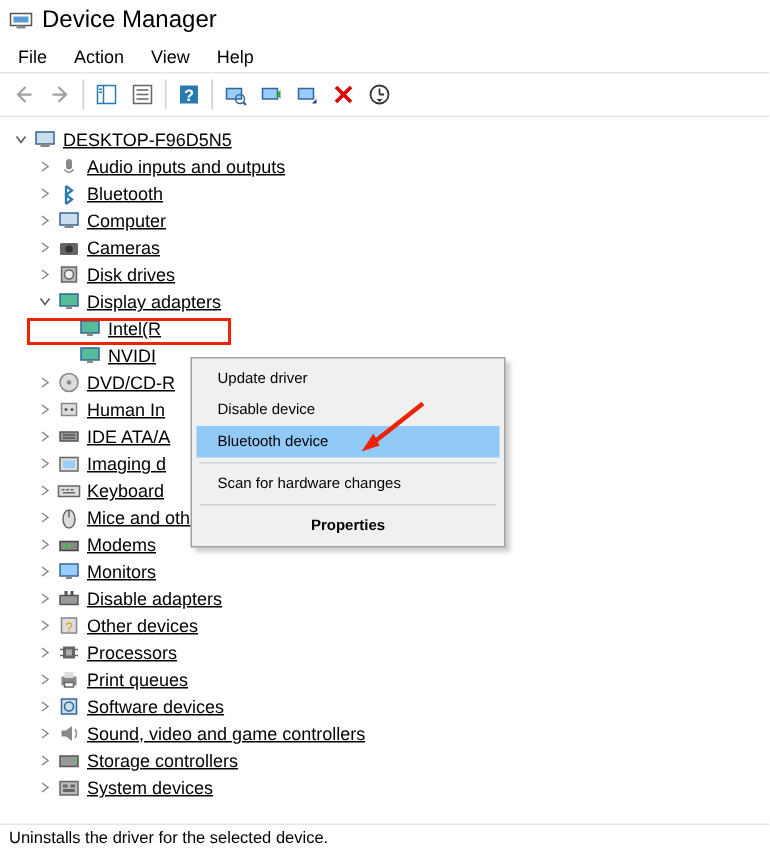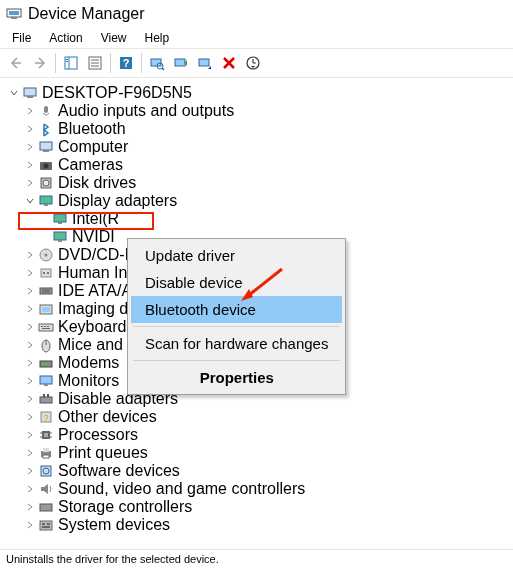--- a/index.html
+++ b/index.html
@@ -10,27 +10,27 @@
   .menubar { display: flex; gap: 2px; padding: 2px 4px; height: 20px; }
   .menubar .menu-item { padding: 1px 8px; cursor: default; }
   .toolbar { display: flex; align-items: center; gap: 0; padding: 2px 4px; border-top: 1px solid #e5e5e5; border-bottom: 1px solid #e5e5e5; height: 30px; }
   .toolbar .tb-btn { width: 24px; height: 24px; display: flex; align-items: center; justify-content: center; border: 1px solid transparent; }
   .toolbar .tb-btn.disabled { opacity: 0.45; }
   .toolbar .tb-sep { width: 1px; height: 20px; background: #d0d0d0; margin: 0 3px; }
   .tree { padding: 6px 0 4px 4px; overflow: hidden; height: 470px; }
   .node { display: flex; align-items: center; height: 18px; white-space: nowrap; }
   .chev { width: 12px; height: 12px; display: inline-flex; align-items: center; justify-content: center; flex-shrink: 0; margin-right: 2px; }
   .node .dev-icon { width: 16px; height: 16px; margin-right: 4px; display: inline-flex; align-items: center; justify-content: center; flex-shrink: 0; }
-  .node .label { font-size: 16px; }
+  .node .label { font-size: 12px; text-decoration: underline; }
   .indent-0 { padding-left: 4px; }
   .indent-1 { padding-left: 20px; }
   .indent-2 { padding-left: 48px; }
   .highlight-box { position: absolute; border: 2px solid #e20; pointer-events: none; }
   .context-menu { position: absolute; background: #f0f0f0; border: 1px solid #a0a0a0; box-shadow: 3px 3px 3px rgba(0,0,0,0.2); padding: 3px; min-width: 210px; }
-  .context-menu .cm-item { padding: 5px 14px; font-size: 15px; cursor: default; }
+  .context-menu .cm-item { padding: 5px 14px; font-size: 10px; cursor: default; }
   .context-menu .cm-item.hover { background: #91c9f7; }
   .context-menu .cm-sep { height: 1px; background: #d0d0d0; margin: 3px 2px; }
   .context-menu .cm-item.bold { font-weight: bold; text-align: center; }
   .arrow { position: absolute; pointer-events: none; }
   .statusbar { position: absolute; bottom: 0; left: 0; right: 0; height: 22px; padding: 3px 6px; border-top: 1px solid #e5e5e5; font-size: 11px; background: #fff; }
   svg { display: block; }
 </style>
 </head>
 <body>
 

